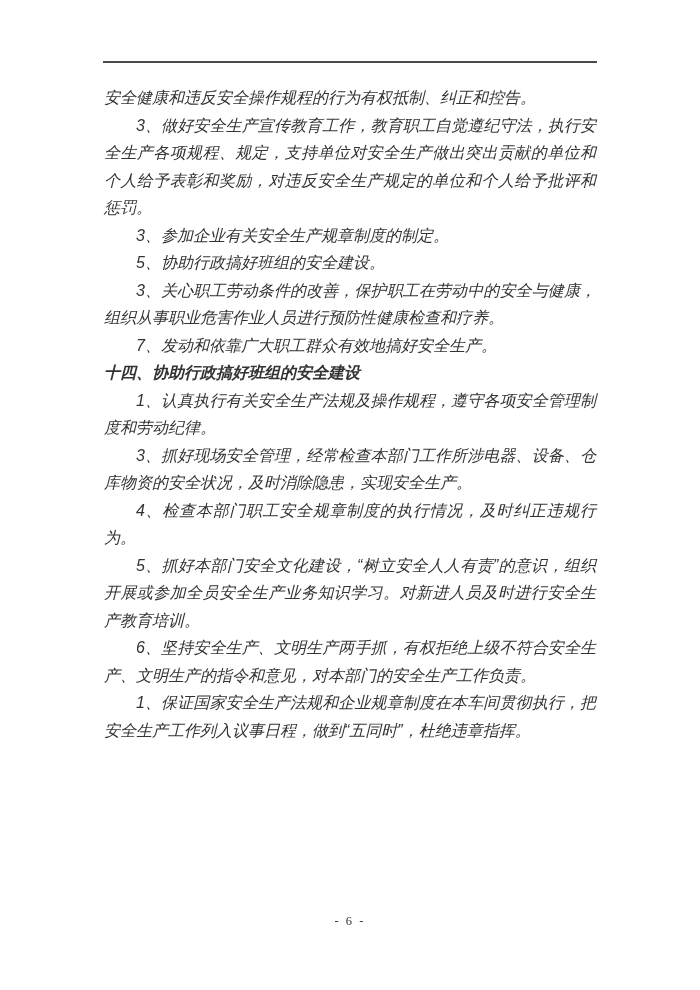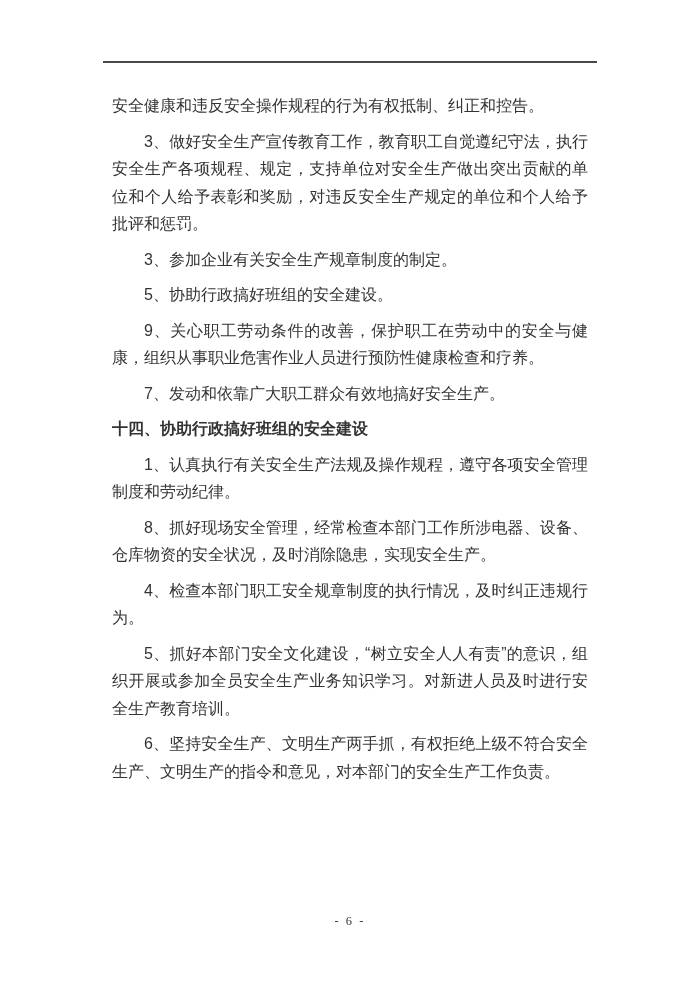--- a/index.html
+++ b/index.html
@@ -29,22 +29,23 @@
     top: 84px;
     width: 492px;
     color: #333333;
     font-size: 16px;
     line-height: 27.5px;
     text-align: justify;
     text-justify: inter-ideograph;
     word-break: break-all;
   }
   .content p {
-    margin: 8px;
+    margin: 0;
     padding: 0;
+    font-style: italic;
   }
   .content p.indent {
     text-indent: 32px;
   }
   .content p.heading {
     font-weight: bold;
     text-indent: 0;
   }
   .footer {
     position: absolute;
@@ -63,27 +64,28 @@
 
 <div class="page">
 
   <div class="header-rule"></div>
 
   <div class="content">
     <p>安全健康和违反安全操作规程的行为有权抵制、纠正和控告。</p>
     <p class="indent">3、做好安全生产宣传教育工作，教育职工自觉遵纪守法，执行安全生产各项规程、规定，支持单位对安全生产做出突出贡献的单位和个人给予表彰和奖励，对违反安全生产规定的单位和个人给予批评和惩罚。</p>
     <p class="indent">3、参加企业有关安全生产规章制度的制定。</p>
     <p class="indent">5、协助行政搞好班组的安全建设。</p>
-    <p class="indent">9、关心职工劳动条件的改善，保护职工在劳动中的安全与健康，组织从事职业危害作业人员进行预防性健康检查和疗养。</p>
+    <p class="indent">3、关心职工劳动条件的改善，保护职工在劳动中的安全与健康，组织从事职业危害作业人员进行预防性健康检查和疗养。</p>
     <p class="indent">7、发动和依靠广大职工群众有效地搞好安全生产。</p>
     <p class="heading">十四、协助行政搞好班组的安全建设</p>
     <p class="indent">1、认真执行有关安全生产法规及操作规程，遵守各项安全管理制度和劳动纪律。</p>
-    <p class="indent">8、抓好现场安全管理，经常检查本部门工作所涉电器、设备、仓库物资的安全状况，及时消除隐患，实现安全生产。</p>
+    <p class="indent">3、抓好现场安全管理，经常检查本部门工作所涉电器、设备、仓库物资的安全状况，及时消除隐患，实现安全生产。</p>
     <p class="indent">4、检查本部门职工安全规章制度的执行情况，及时纠正违规行为。</p>
     <p class="indent">5、抓好本部门安全文化建设，“树立安全人人有责”的意识，组织开展或参加全员安全生产业务知识学习。对新进人员及时进行安全生产教育培训。</p>
     <p class="indent">6、坚持安全生产、文明生产两手抓，有权拒绝上级不符合安全生产、文明生产的指令和意见，对本部门的安全生产工作负责。</p>
+    <p class="indent">1、保证国家安全生产法规和企业规章制度在本车间贯彻执行，把安全生产工作列入议事日程，做到“五同时”，杜绝违章指挥。</p>
   </div>
 
   <div class="footer">
     <span>- 6 -</span>
   </div>
 
 </div>
 
 </body></html>

